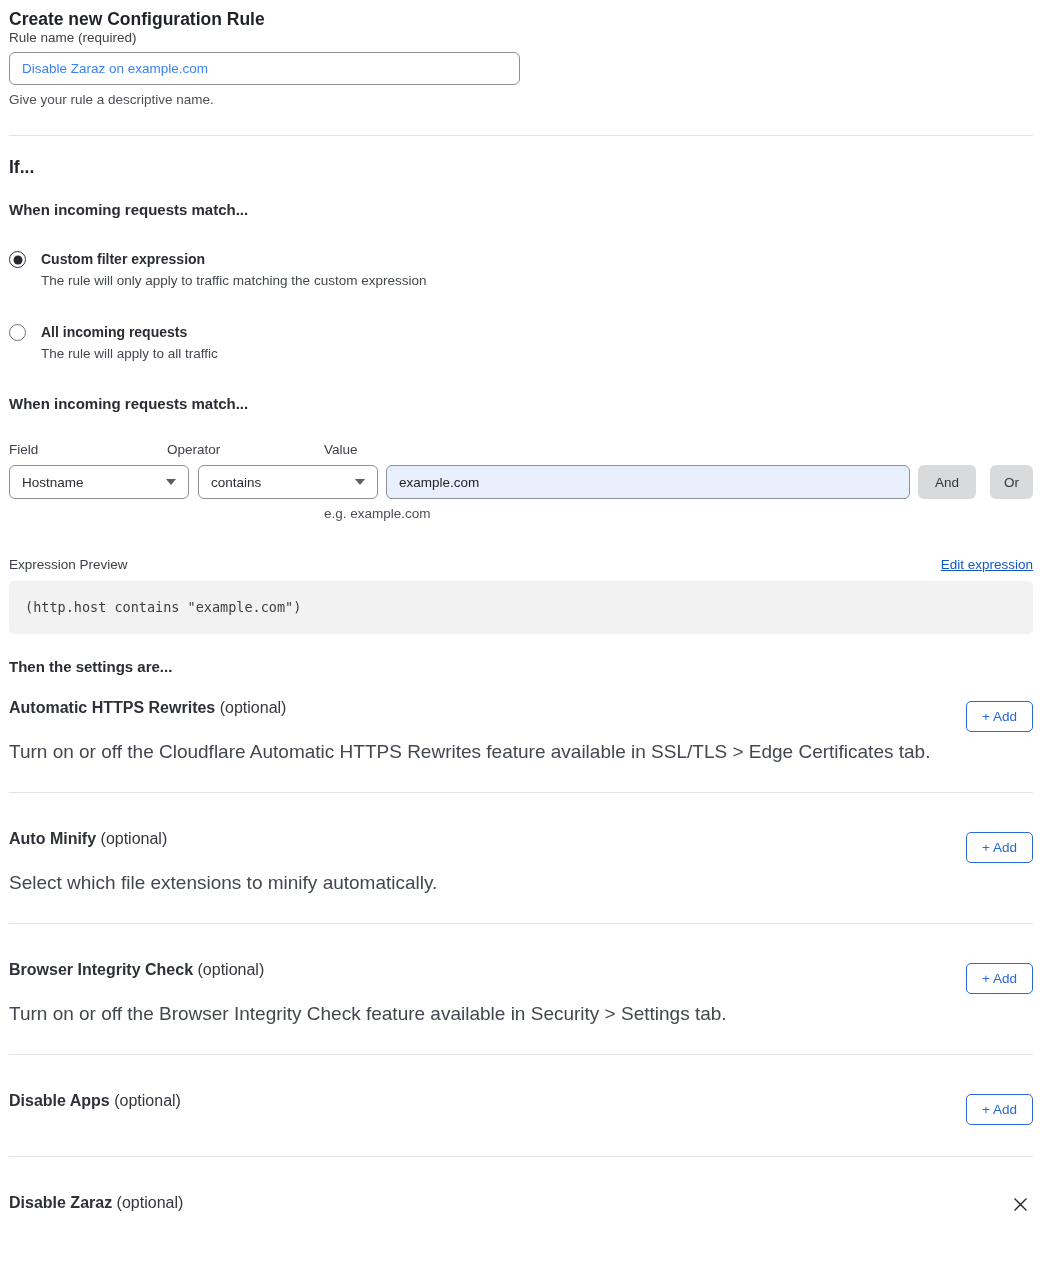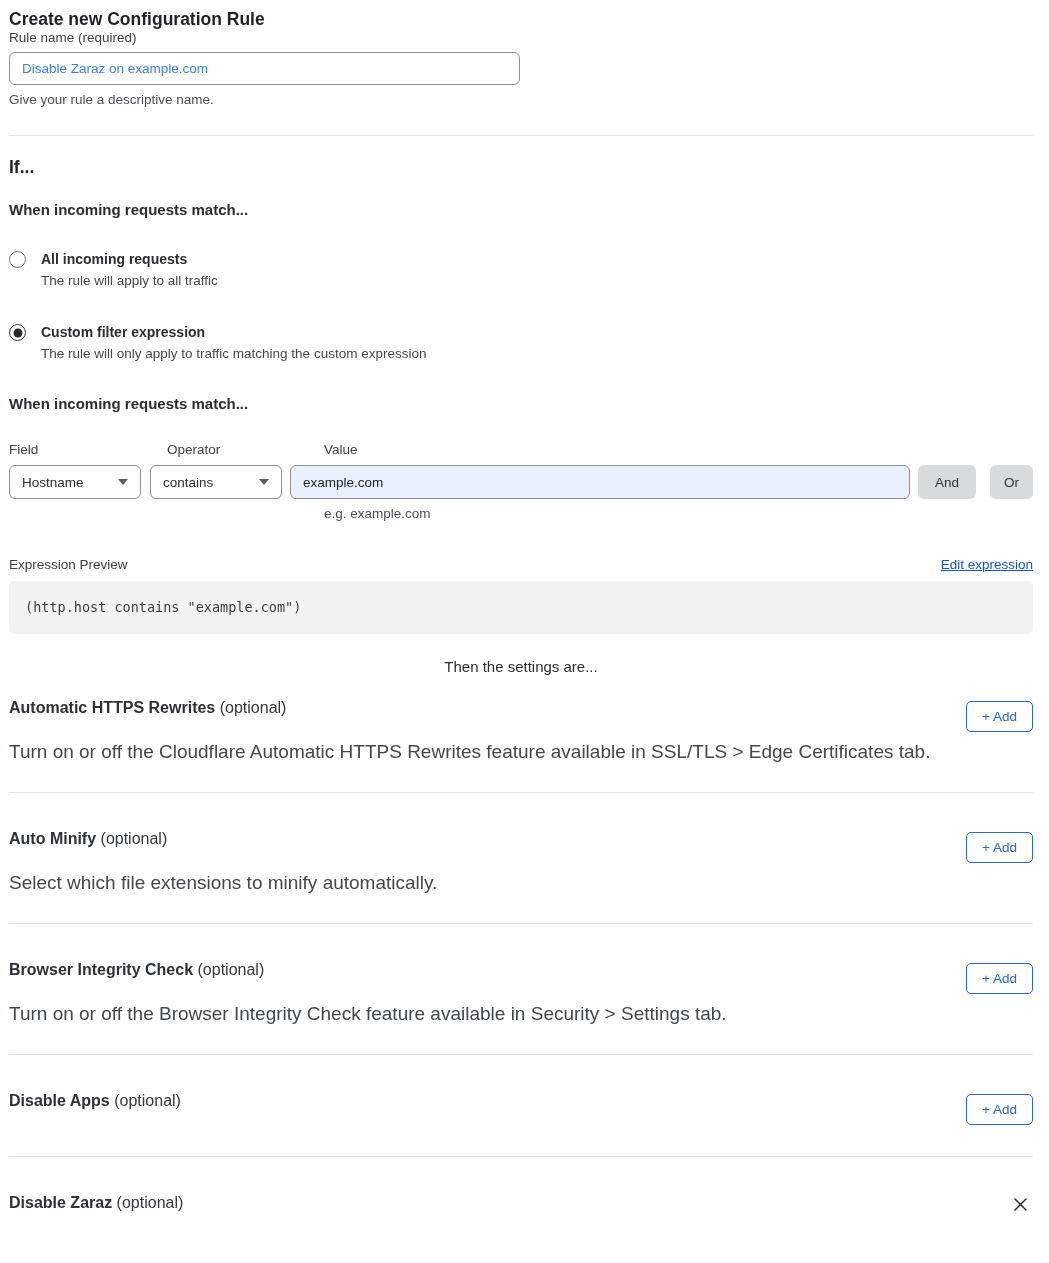--- a/index.html
+++ b/index.html
@@ -80,21 +80,21 @@
   .radio-desc { font-size: 13.5px; color: #43474e; margin-top: 4px; line-height: 18px; }
 
   
   .builder-labels { display: flex; margin-top: 28px; }
   .builder-labels .col-label { font-size: 13.5px; color: #3d4147; }
   .label-field { width: 158px; }
   .label-operator { width: 157px; }
 
   .builder-row { display: flex; margin-top: 8px; align-items: stretch; }
   .select-box {
-    width: 132px; height: 34px;
+    width: 180px; height: 34px;
     border: 1px solid #8e9095;
     border-radius: 6px;
     background: #fff;
     display: flex; align-items: center; justify-content: space-between;
     padding: 0 12px;
     font-size: 13.5px;
     color: #2a2d32;
     cursor: pointer;
   }
   .select-box .caret {
@@ -142,21 +142,21 @@
     margin-top: 9px;
     background: #f2f2f3;
     border-radius: 5px;
     padding: 18px 16px;
     font-family: "DejaVu Sans Mono", monospace;
     font-size: 13.5px;
     color: #3b3e43;
     line-height: 17px;
   }
 
-  .then-heading { font-size: 15px; font-weight: 400; color: #2a2d32; margin-top: 23px; line-height: 19px; text-align: center; }
+  .then-heading { font-size: 15px; font-weight: 700; color: #2a2d32; margin-top: 23px; line-height: 19px; }
 
   
   .setting-section { margin-top: 35px; }
   .setting-section.first { margin-top: 21px; }
   .setting-head-row { display: flex; justify-content: space-between; align-items: flex-start; }
   .setting-title { font-size: 16px; color: #33363c; line-height: 21px; font-weight: 400; }
   .setting-title b { font-weight: 700; color: #2e3137; }
   .setting-desc { font-size: 19px; color: #43474e; margin-top: 11px; line-height: 18px; }
   .add-button {
     border: 1px solid #2968d8;
@@ -186,36 +186,36 @@
 
   <div class="field-label">Rule name (required)</div>
   <input class="rule-name-input" type="text" value="Disable Zaraz on example.com" style="">
   <div class="help-text">Give your rule a descriptive name.</div>
 
   <hr class="divider">
 
   <h2 class="section-heading">If...</h2>
   <h3 class="sub-heading">When incoming requests match...</h3>
 
+  <div class="radio-option selected">
+    <span class="radio-circle"></span>
+    <span class="radio-texts">
+      <div class="radio-label">Custom filter expression</div>
+      <div class="radio-desc">The rule will only apply to traffic matching the custom expression</div>
+    </span>
+  </div>
+
   <div class="radio-option">
     <span class="radio-circle"></span>
     <span class="radio-texts">
       <div class="radio-label">All incoming requests</div>
       <div class="radio-desc">The rule will apply to all traffic</div>
     </span>
   </div>
 
-  <div class="radio-option selected">
-    <span class="radio-circle"></span>
-    <span class="radio-texts">
-      <div class="radio-label">Custom filter expression</div>
-      <div class="radio-desc">The rule will only apply to traffic matching the custom expression</div>
-    </span>
-  </div>
-
   <h3 class="sub-heading" style="margin-top:31px;">When incoming requests match...</h3>
 
   <div class="builder-labels">
     <span class="col-label label-field">Field</span>
     <span class="col-label label-operator">Operator</span>
     <span class="col-label">Value</span>
   </div>
 
   <div class="builder-row">
     <div class="select-box select-field">

